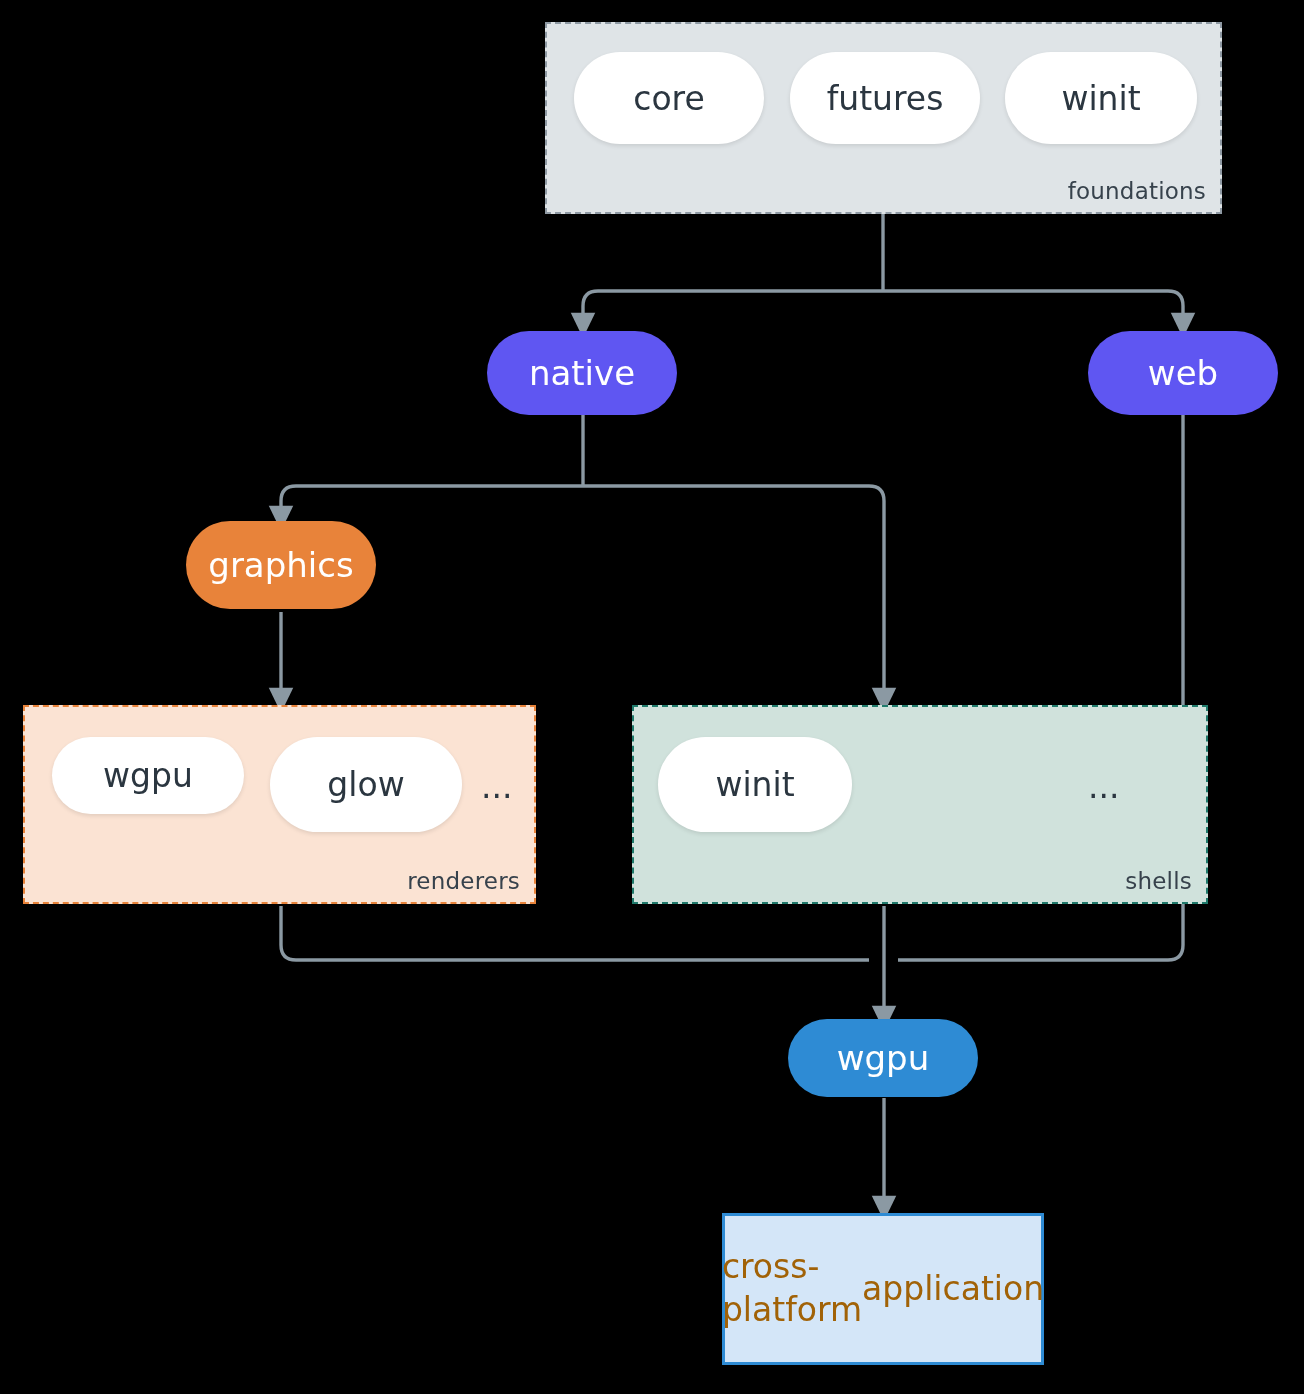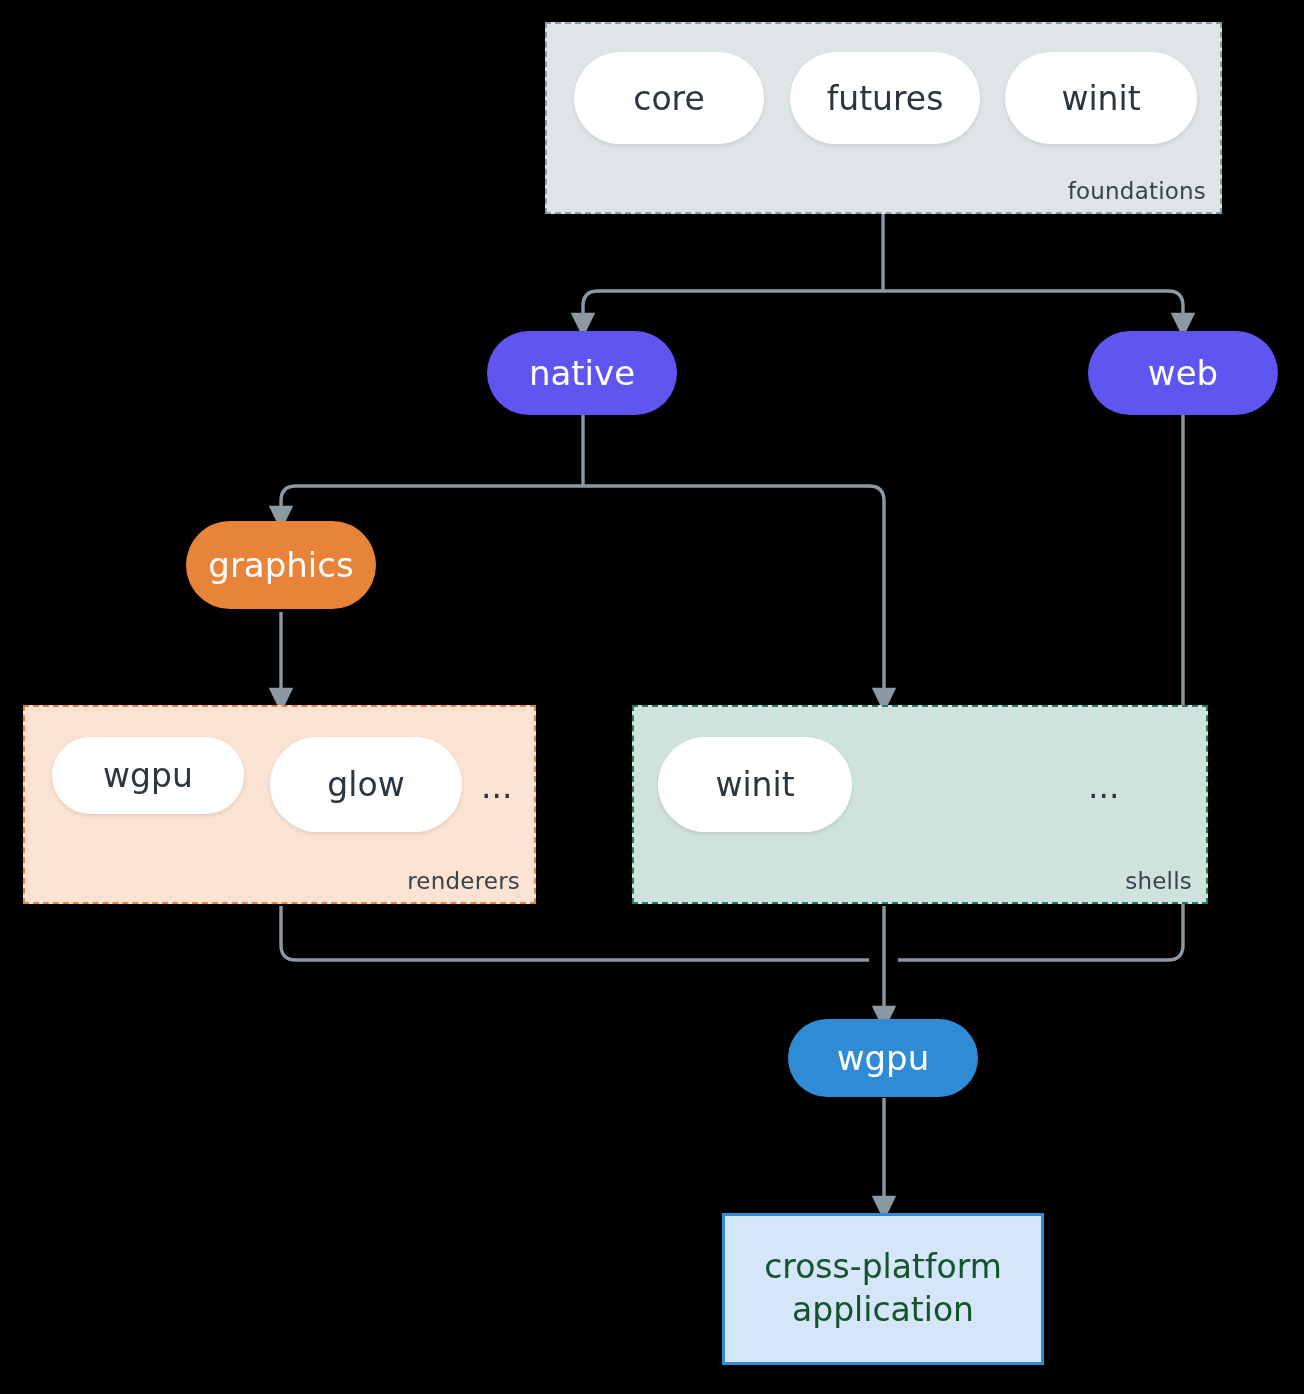--- a/index.html
+++ b/index.html
@@ -103,27 +103,27 @@
     border-radius: 999px;
     box-sizing: border-box;
   }
   .node.purple { background: #5f56f2; }
   .node.orange { background: #e8833a; }
   .node.blue   { background: #2e8bd4; }
 
   .rect-node {
     position: absolute;
     display: flex;
-    flex-direction: column;
+    flex-direction: row;
     align-items: center;
     justify-content: center;
     box-sizing: border-box;
     background: #d4e6f8;
     border: 3px solid #2e8bd4;
-    color: #14532d;
+    color: #a16207;
     font-size: 33px;
     line-height: 1.3;
     border-radius: 0;
   }
 </style>
 </head>
 <body>
 
 <div id="canvas">
 

